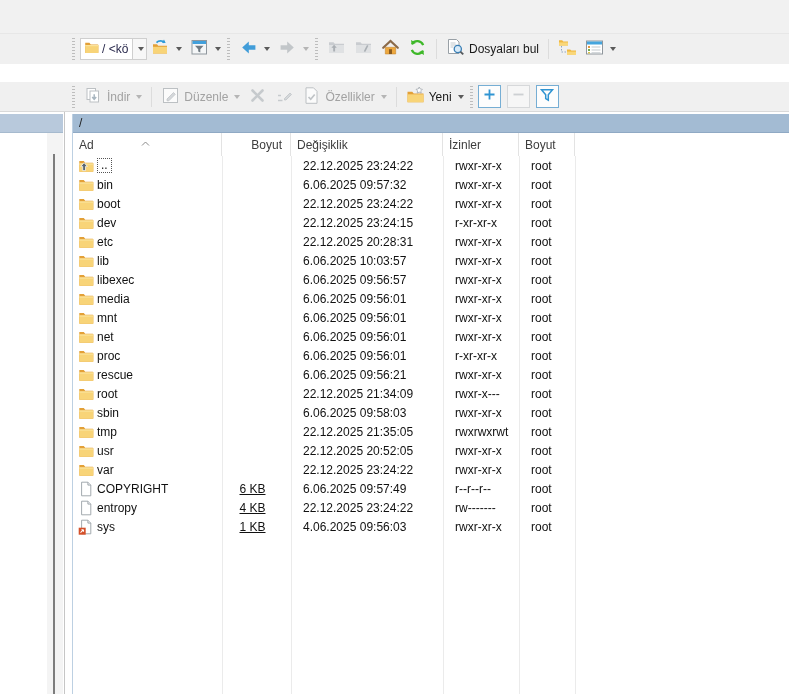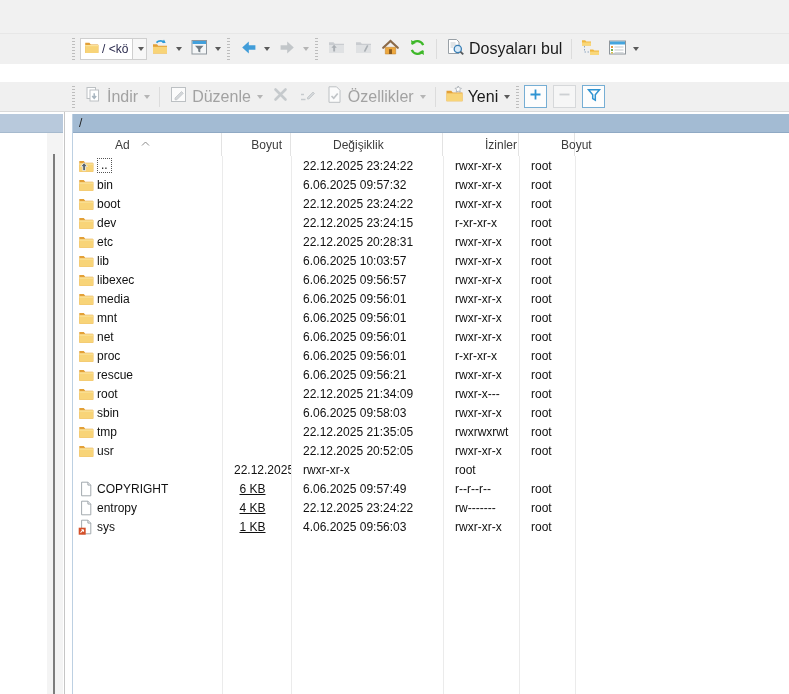--- a/index.html
+++ b/index.html
@@ -5,21 +5,21 @@
   html,body{margin:0;padding:0;background:#fff;}
   body{width:789px;height:694px;overflow:hidden;font-family:"Liberation Sans","DejaVu Sans",sans-serif;-webkit-font-smoothing:antialiased;}
   .window{position:relative;width:789px;height:694px;background:#fff;overflow:hidden;}
 
   
   .top-strip{height:33px;background:#f1f1f1;border-bottom:1px solid #e7e7e7;}
   .toolbar{height:30px;background:#f0f0f0;display:flex;align-items:center;padding-left:70px;box-sizing:border-box;}
   .toolbar.row2{border-bottom:1px solid #d9d9d9;margin-top:18px;}
   .grip{width:3px;height:22px;margin:0 5px 0 2px;background-image:repeating-linear-gradient(to bottom,#bdbdbd 0 1px,transparent 1px 3px);}
   .vsep{width:1px;height:20px;background:#dcdcdc;margin:0 5px;}
-  .tbtn{display:flex;align-items:center;gap:4px;padding:2px 4px;border-radius:2px;font-size:16px;color:#1a1a1a;}
+  .tbtn{display:flex;align-items:center;gap:4px;padding:2px 4px;border-radius:2px;font-size:12px;color:#1a1a1a;}
   .tbtn.disabled{color:#a2a2a2;}
   .caret{width:0;height:0;border-left:3.5px solid transparent;border-right:3.5px solid transparent;border-top:4px solid #5a5a5a;margin-left:2px;}
   .caret.dis{border-top-color:#b5b5b5;}
   .combo{display:flex;align-items:center;height:24px;}
   .combo-field{display:flex;align-items:center;gap:3px;background:#fff;border:1px solid #cfcfcf;border-right:none;height:22px;padding:0 3px;width:52px;box-sizing:border-box;}
   .combo-text{font-size:12px;color:#2b2b4e;white-space:nowrap;overflow:hidden;width:32px;}
   .combo-btn{width:15px;height:22px;border:1px solid #cfcfcf;background:#f7f7f7;display:flex;align-items:center;justify-content:center;box-sizing:border-box;}
   .sqbtn{width:23px;height:23px;display:flex;align-items:center;justify-content:center;border:1px solid #76aed4;background:#fdfdfd;box-sizing:border-box;margin-right:6px;}
   .sqbtn.disabled{border-color:#d6d8da;background:#f6f6f6;}
 
@@ -27,21 +27,21 @@
   .main{position:relative;height:599px;background:#fff;}
   .tree-titlebar{position:absolute;left:0;top:2px;width:63px;height:18px;background:#b8c9dc;border-bottom:1px solid #a6bace;}
   .tree-body{position:absolute;left:0;top:21px;width:47px;bottom:0;background:#fff;}
   .tree-scroll-track{position:absolute;left:47px;top:21px;width:16px;bottom:0;background:#f4f4f4;}
   .tree-scroll-thumb{position:absolute;left:6px;top:21px;width:2px;height:548px;background:#7d7d7d;}
   .panel-divider{position:absolute;left:64px;top:0;bottom:0;width:1px;background:#c6c6c6;}
   .file-panel{position:absolute;left:72px;top:2px;right:0;bottom:0;background:#fff;border-left:1px solid #bdd0e2;box-sizing:border-box;}
   .path-bar{height:18px;background:#a3bbd3;border-bottom:1px solid #8fa9c4;font-size:12px;color:#1c1c1c;display:flex;align-items:center;padding-left:6px;}
   .grid{display:grid;grid-template-columns:149px 69px 152px 76px 56px 1fr;}
   .header-row{height:23px;align-items:center;font-size:12px;color:#3d3d3d;position:relative;background:#fff;}
-  .hcell{height:100%;display:flex;align-items:center;padding-left:6px;box-sizing:border-box;border-right:1px solid #e3e3e3;margin-left:36px;}
+  .hcell{height:100%;display:flex;align-items:center;padding-left:6px;box-sizing:border-box;border-right:1px solid #e3e3e3;}
   .hcell.right{justify-content:flex-end;padding-right:8px;padding-left:0;}
   .hcell.last{border-right:none;}
   .sort-caret{position:absolute;left:68px;top:2px;}
   .list-body{position:absolute;left:0;top:42px;right:0;bottom:0;background-image:linear-gradient(#ebebeb,#ebebeb),linear-gradient(#ebebeb,#ebebeb),linear-gradient(#ebebeb,#ebebeb),linear-gradient(#ebebeb,#ebebeb),linear-gradient(#ebebeb,#ebebeb);background-size:1px 100%;background-repeat:no-repeat;background-position:149px 0,218px 0,370px 0,446px 0,502px 0;}
   .frow{height:19px;align-items:center;font-size:12px;color:#111;}
   .cell-name{display:flex;align-items:center;gap:3px;padding-left:5px;overflow:hidden;white-space:nowrap;}
   .cell-name .ficon{width:16px;height:16px;flex:0 0 16px;display:flex;align-items:center;}
   .fname.focused{border:1px dotted #555;padding:0 3px;line-height:13px;}
   .cell-size{text-align:center;padding-right:8px;text-decoration:underline;}
   .cell-mod,.cell-perm,.cell-owner{padding-left:12px;white-space:nowrap;overflow:hidden;}
@@ -519,20 +519,30 @@
               </span>
       <span class="fname">usr</span>
     </div>
     <div class="cell-size"></div>
     <div class="cell-mod">22.12.2025 20:52:05</div>
     <div class="cell-perm">rwxr-xr-x</div>
     <div class="cell-owner">root</div>
     <div></div>
   </div>
           <div class="frow grid">
+    <div class="cell-name">
+      <span class="ficon">
+                <svg width="16" height="16" viewBox="0 0 16 16">
+                  <path d="M1.3 3h4.5l1.4 1.7h7.5c.3 0 .6.3.6.6v7.9c0 .3-.3.6-.6.6H1.9c-.3 0-.6-.3-.6-.6V3z" fill="#e3a037"></path>
+                  <path d="M1.3 5.4h14v7.8c0 .3-.3.6-.6.6H1.9c-.3 0-.6-.3-.6-.6V5.4z" fill="#f8d478"></path>
+                  <path d="M1.3 5.4h14v1.2h-14z" fill="#fbe49e"></path>
+                </svg>
+              </span>
+      <span class="fname">var</span>
+    </div>
     <div class="cell-size"></div>
     <div class="cell-mod">22.12.2025 23:24:22</div>
     <div class="cell-perm">rwxr-xr-x</div>
     <div class="cell-owner">root</div>
     <div></div>
   </div>
           <div class="frow grid">
     <div class="cell-name">
       <span class="ficon">
                 <svg width="16" height="16" viewBox="0 0 16 16">

